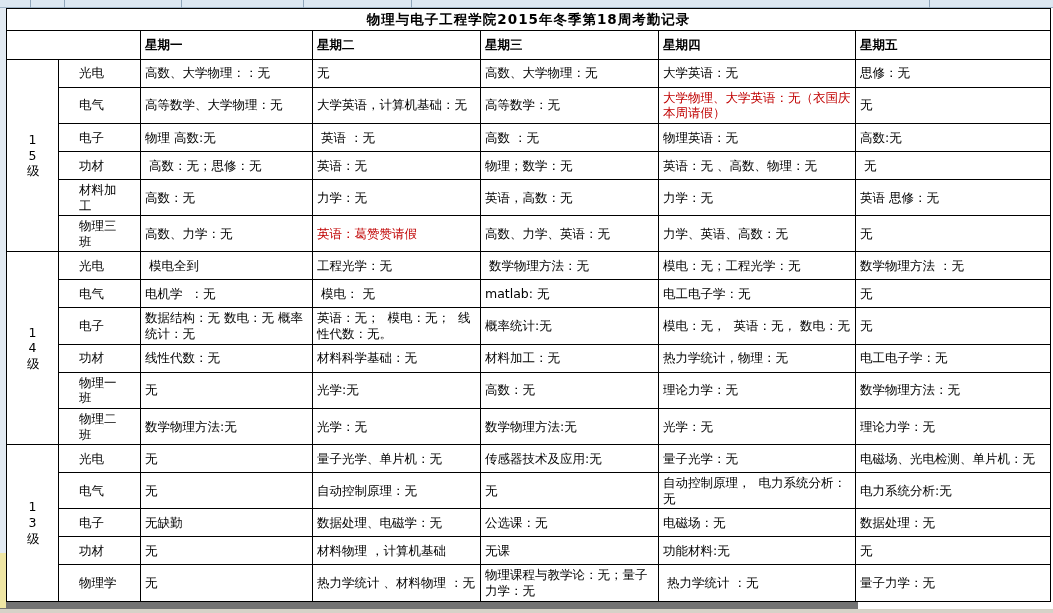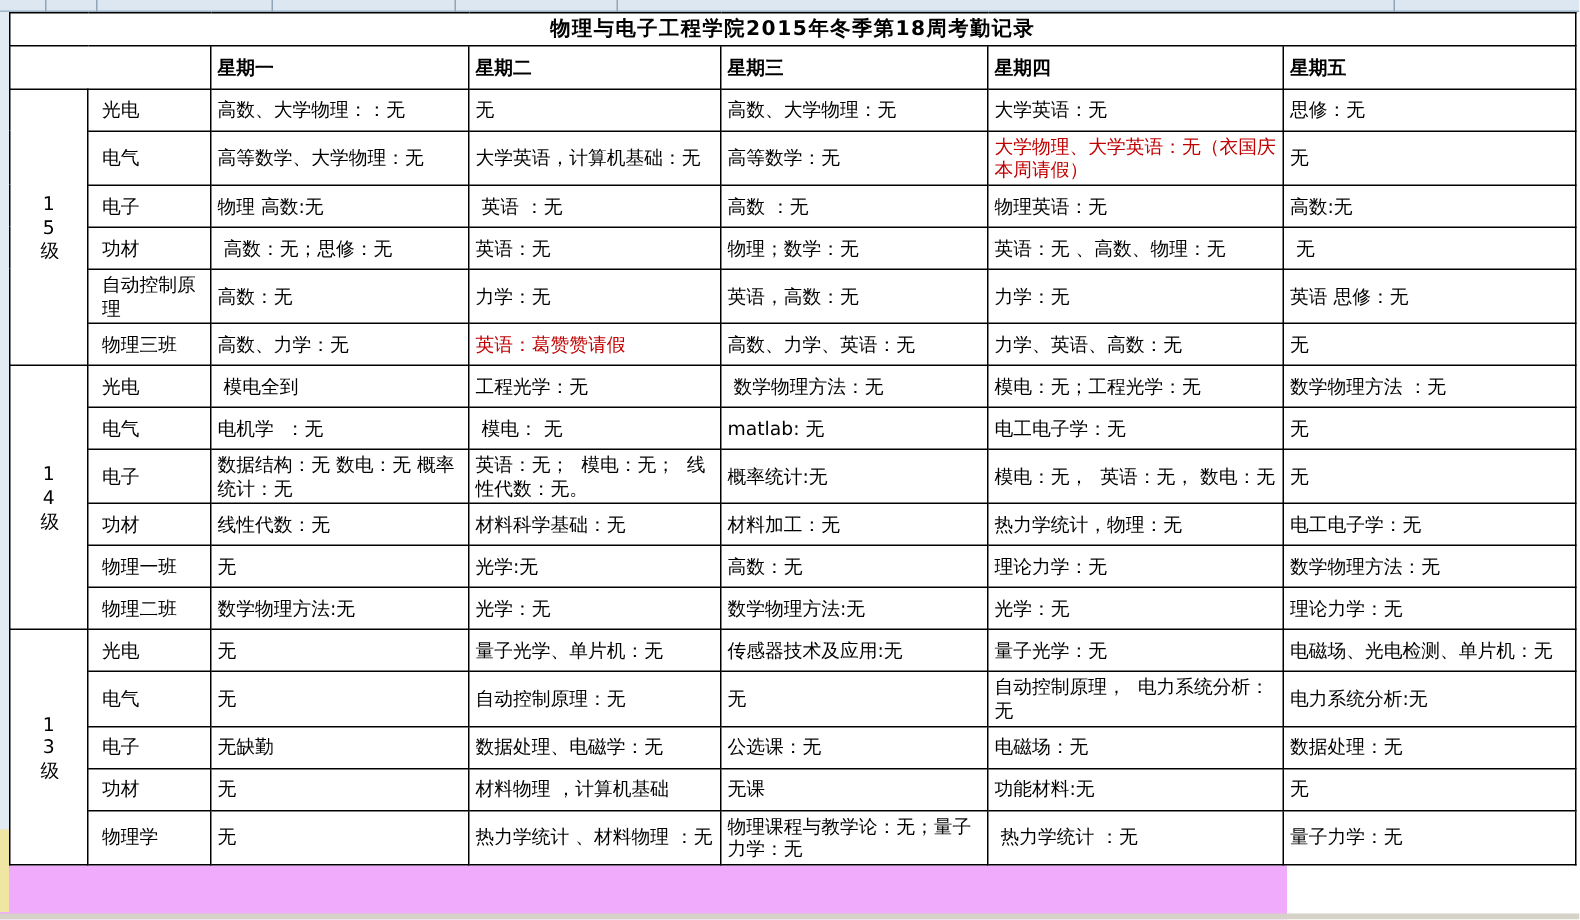--- a/index.html
+++ b/index.html
@@ -1,36 +1,36 @@
 <!DOCTYPE html>
 <html style="--red: #c00000;"><head>
 <meta charset="utf-8">
 <style>
   * { margin:0; padding:0; box-sizing:border-box; }
   html,body { width:1053px; height:613px; background:#ffffff; overflow:hidden;
               font-family:"DejaVu Sans","Liberation Sans",sans-serif; }
-  .screen { position:relative; width:858px; height:613px; background:#f0abfc; }
+  .screen { position:relative; width:858px; height:613px; background:#737373; }
 
   
   .top-strip { position:absolute; left:0; top:0; width:1053px; height:8px;
                background:#dce7f1; border-bottom:1px solid #9fb4c7; }
   .top-strip .tick { position:absolute; top:0; width:1px; height:8px; background:#8fa5ba; }
   .left-strip { position:absolute; left:0; top:8px; width:6px; height:600px; background:#e2eaf2; }
   .left-strip .yellow { position:absolute; left:0; top:545px; width:6px; height:55px; background:#efe6a4; }
   .bottom-strip { position:absolute; left:0; top:609px; width:1053px; height:4px; background:#d6d2c8; }
 
   table.att { position:absolute; left:6px; top:8px; border-collapse:collapse; table-layout:fixed;
               width:1044px; background:#fff; }
   td, th { border:1px solid #000; vertical-align:middle; font-size:12.5px; color:#000;
            overflow:hidden; white-space:pre-wrap; word-break:break-all; line-height:1.25; }
   tr.title-row td { border:1px solid #000; text-align:center; font-weight:bold; font-size:13.5px;
                     height:22px; letter-spacing:1px; }
   tr.head-row td { height:26px; font-weight:bold; padding:6px 4px; text-align:left; }
   td.group-cell { text-align:center; font-size:12.5px; padding:20px; }
-  td.class-cell { padding:2px 9px;margin-left:44px; }
+  td.class-cell { padding:2px 20px;margin-left:44px; }
   td.data-cell  { padding:2px 4px; height:28px; }
   td.red { color:var(--red,#c00000); }
   tbody tr { height:28px; }
 </style>
 </head>
 <body>
 
 <div class="screen">
 
   <div class="top-strip">
@@ -97,21 +97,21 @@
         </tr>
         <tr>
           <td class="class-cell">功材</td>
           <td class="data-cell"> 高数：无；思修：无</td>
           <td class="data-cell">英语：无</td>
           <td class="data-cell">物理；数学：无</td>
           <td class="data-cell">英语：无 、高数、物理：无</td>
           <td class="data-cell"> 无</td>
         </tr>
         <tr>
-          <td class="class-cell">自动控制原理</td>
+          <td class="class-cell">材料加工</td>
           <td class="data-cell">高数：无</td>
           <td class="data-cell">力学：无</td>
           <td class="data-cell">英语，高数：无</td>
           <td class="data-cell">力学：无</td>
           <td class="data-cell">英语 思修：无</td>
         </tr>
         <tr>
           <td class="class-cell">物理三班</td>
           <td class="data-cell">高数、力学：无</td>
           <td class="data-cell red">英语：葛赞赞请假</td>

